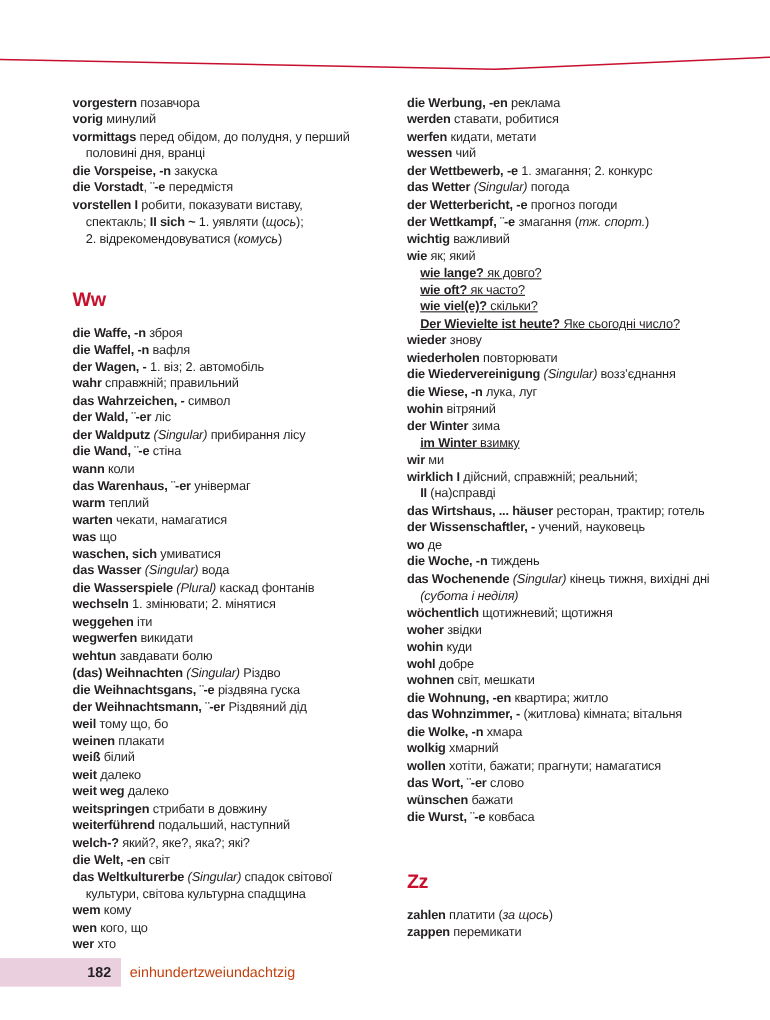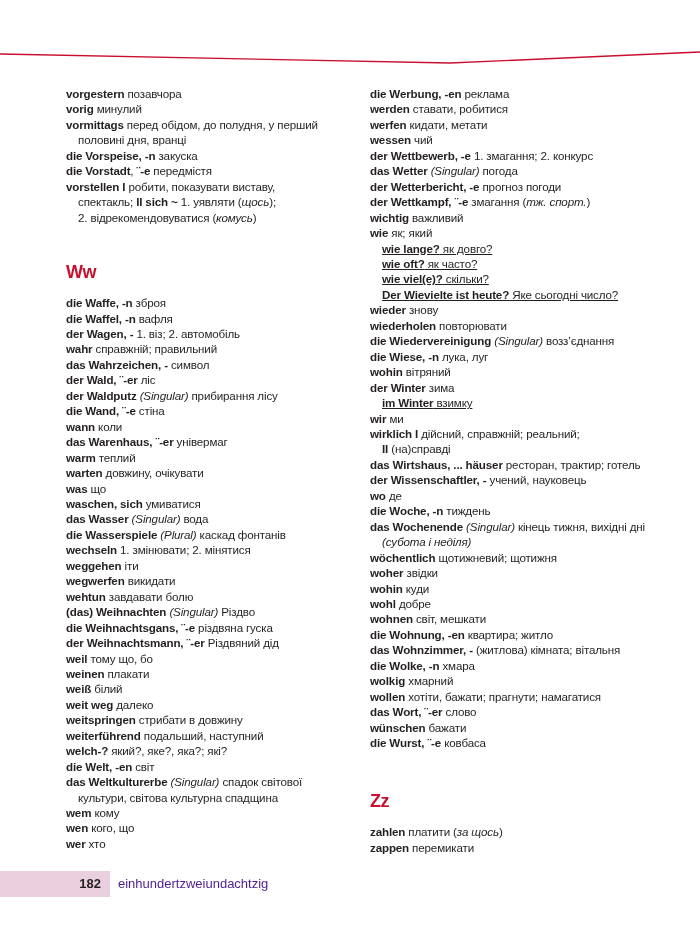--- a/index.html
+++ b/index.html
@@ -12,21 +12,21 @@
   .entry { white-space: nowrap; }
   .entry.cont { padding-left: 12px; }
   .entry.sub { padding-left: 12px; text-decoration: underline; }
   .b { font-weight: bold; }
   .i { font-style: italic; }
   .letter { color: #c8102e; font-weight: bold; font-size: 18px; line-height: 22px; letter-spacing: -0.5px; }
   .gap { display: block; }
   .footer-band { position: absolute; left: 0; top: 871px; width: 110px; height: 26px; background: #ead0df; }
   .page-num { position: absolute; left: 0; top: 871px; width: 101px; height: 26px; line-height: 26px;
               text-align: right; font-size: 13px; color: #231f20; font-weight: bold; }
-  .page-word { position: absolute; left: 118px; top: 871px; height: 26px; line-height: 26px; font-size: 13px; color: #4c1d95; }
+  .page-word { position: absolute; left: 118px; top: 871px; height: 26px; line-height: 26px; font-size: 13px; color: #c2410c; }
 </style>
 </head>
 <body>
 
 <svg class="top-line" viewBox="0 0 700 30" preserveAspectRatio="none">
   <polyline points="0,14 450,23 700,12" fill="none" stroke="#c8102e" stroke-width="1.4"></polyline>
 </svg>
 
 <div class="col col-left" id="col-left">
     <div class="entry"><span class="b">vorgestern</span><span> позавчора</span></div>
@@ -45,35 +45,36 @@
     <div class="entry"><span class="b">die Waffel, -n</span><span> вафля</span></div>
     <div class="entry"><span class="b">der Wagen, -</span><span> 1. віз; 2. автомобіль</span></div>
     <div class="entry"><span class="b">wahr</span><span> справжній; правильний</span></div>
     <div class="entry"><span class="b">das Wahrzeichen, -</span><span> символ</span></div>
     <div class="entry"><span class="b">der Wald, ¨-er</span><span> ліс</span></div>
     <div class="entry"><span class="b">der Waldputz</span><span class="i"> (Singular)</span><span> прибирання лісу</span></div>
     <div class="entry"><span class="b">die Wand, ¨-e</span><span> стіна</span></div>
     <div class="entry"><span class="b">wann</span><span> коли</span></div>
     <div class="entry"><span class="b">das Warenhaus, ¨-er</span><span> універмаг</span></div>
     <div class="entry"><span class="b">warm</span><span> теплий</span></div>
-    <div class="entry"><span class="b">warten</span><span> довжину, очікувати</span></div>
+    <div class="entry"><span class="b">warten</span><span> чекати, намагатися</span></div>
     <div class="entry"><span class="b">was</span><span> що</span></div>
     <div class="entry"><span class="b">waschen, sich</span><span> умиватися</span></div>
     <div class="entry"><span class="b">das Wasser</span><span class="i"> (Singular)</span><span> вода</span></div>
     <div class="entry"><span class="b">die Wasserspiele</span><span class="i"> (Plural)</span><span> каскад фонтанів</span></div>
     <div class="entry"><span class="b">wechseln</span><span> 1. змінювати; 2. мінятися</span></div>
     <div class="entry"><span class="b">weggehen</span><span> іти</span></div>
     <div class="entry"><span class="b">wegwerfen</span><span> викидати</span></div>
     <div class="entry"><span class="b">wehtun</span><span> завдавати болю</span></div>
     <div class="entry"><span class="b">(das) Weihnachten</span><span class="i"> (Singular)</span><span> Різдво</span></div>
     <div class="entry"><span class="b">die Weihnachtsgans, ¨-e</span><span> різдвяна гуска</span></div>
     <div class="entry"><span class="b">der Weihnachtsmann, ¨-er</span><span> Різдвяний дід</span></div>
     <div class="entry"><span class="b">weil</span><span> тому що, бо</span></div>
     <div class="entry"><span class="b">weinen</span><span> плакати</span></div>
     <div class="entry"><span class="b">weiß</span><span> білий</span></div>
+    <div class="entry"><span class="b">weit</span><span> далеко</span></div>
     <div class="entry"><span class="b">weit weg</span><span> далеко</span></div>
     <div class="entry"><span class="b">weitspringen</span><span> стрибати в довжину</span></div>
     <div class="entry"><span class="b">weiterführend</span><span> подальший, наступний</span></div>
     <div class="entry"><span class="b">welch-?</span><span> який?, яке?, яка?; які?</span></div>
     <div class="entry"><span class="b">die Welt, -en</span><span> світ</span></div>
     <div class="entry"><span class="b">das Weltkulturerbe</span><span class="i"> (Singular)</span><span> спадок світової</span></div>
     <div class="entry cont"><span>культури, світова культурна спадщина</span></div>
     <div class="entry"><span class="b">wem</span><span> кому</span></div>
     <div class="entry"><span class="b">wen</span><span> кого, що</span></div>
     <div class="entry"><span class="b">wer</span><span> хто</span></div>

